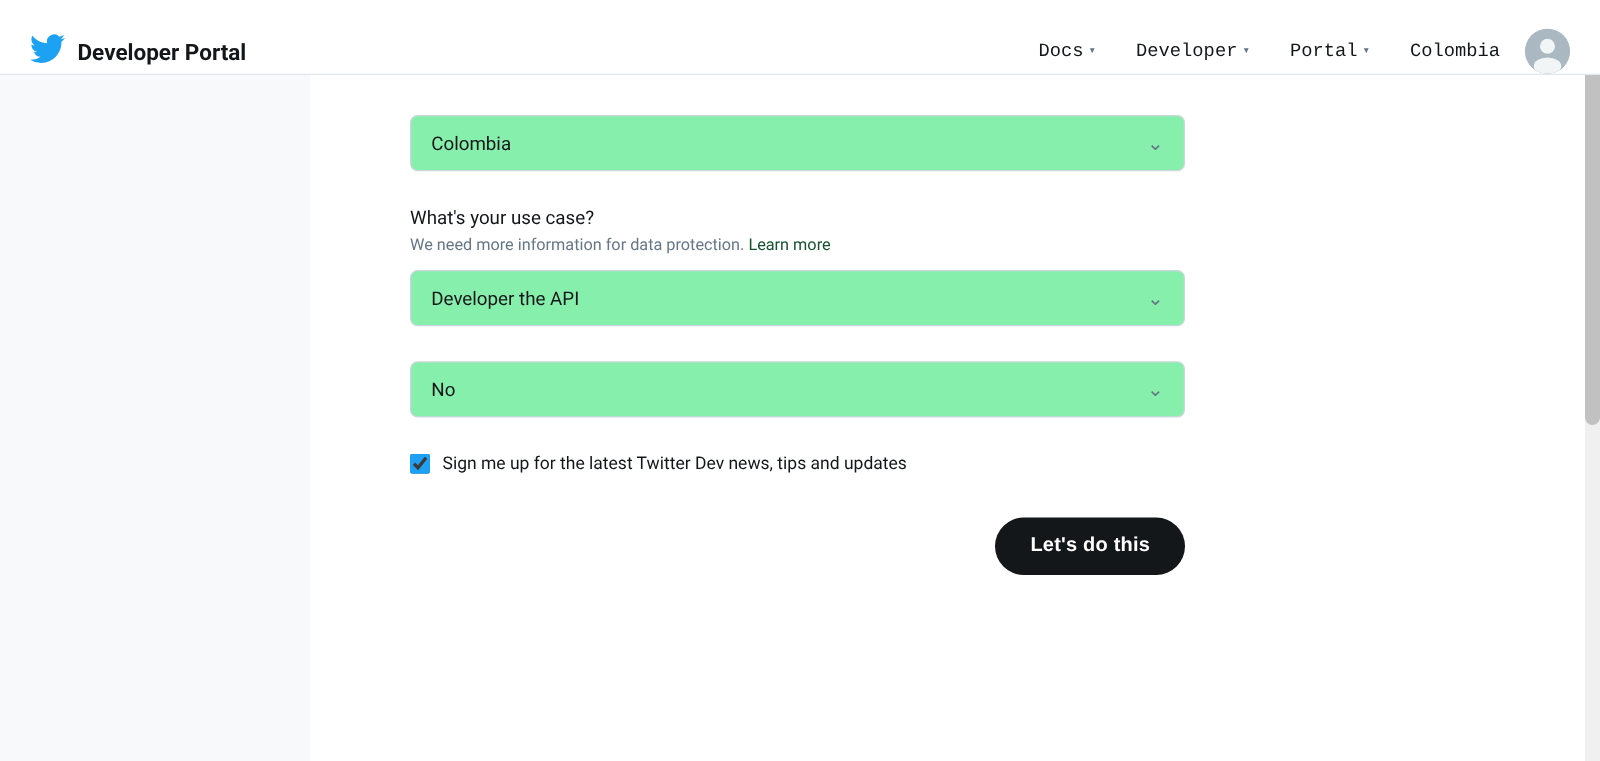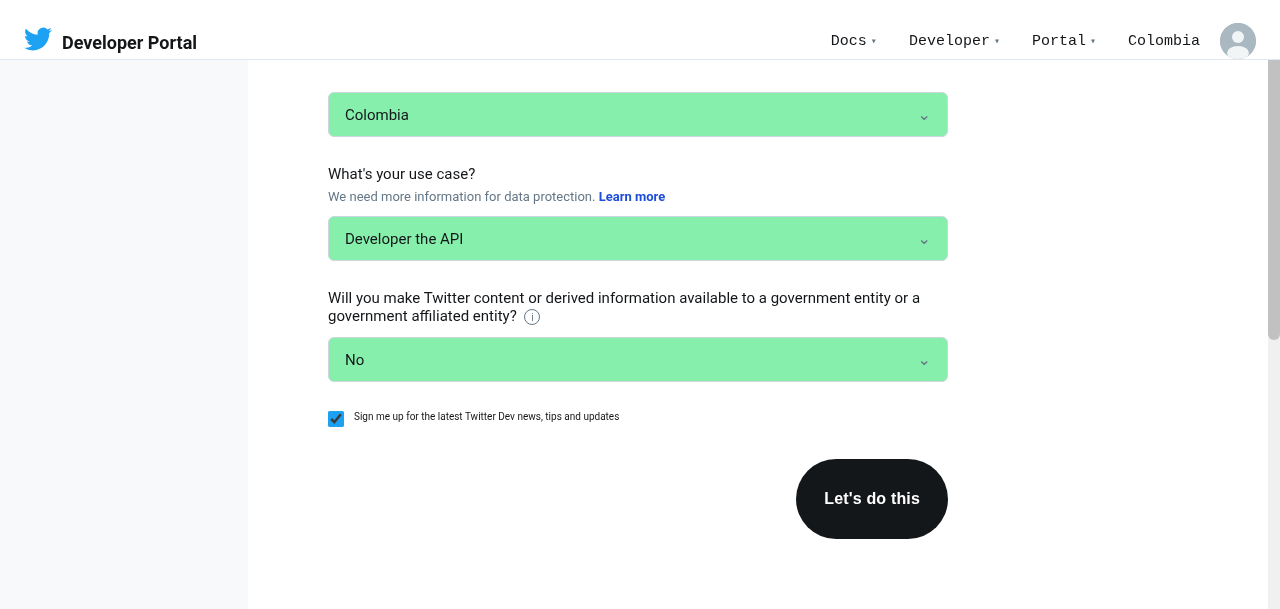--- a/index.html
+++ b/index.html
@@ -135,23 +135,22 @@
       font-weight: 400;
       color: #14171a;
       margin-bottom: 6px;
     }
     .form-sublabel {
       font-size: 13px;
       color: #657786;
       margin-bottom: 12px;
     }
     .form-sublabel a {
-      color: #1d4ed8;
+      color: #14532d;
       text-decoration: none;
-      font-weight: bold;
     }
 
     
     .info-icon {
       display: inline-flex;
       align-items: center;
       justify-content: center;
       width: 16px;
       height: 16px;
       border: 1.5px solid #657786;
@@ -172,37 +171,37 @@
     }
     .checkbox-input {
       width: 16px;
       height: 16px;
       margin-top: 1px;
       accent-color: #1da1f2;
       cursor: pointer;
       flex-shrink: 0;
     }
     .checkbox-label {
-      font-size: 10px;
+      font-size: 14px;
       color: #14171a;
       line-height: 1.4;
     }
 
     
     .submit-row {
       margin-top: 32px;
       display: flex;
       justify-content: flex-end;
     }
     .btn-primary {
       background: #14171a;
       color: #fff;
       border: none;
       border-radius: 100px;
-      padding: 31px 28px;
+      padding: 14px 28px;
       font-size: 16px;
       font-weight: 700;
       cursor: pointer;
       letter-spacing: 0.01em;
     }
 
     
     .country-partial {
       margin-bottom: 0;
     }
@@ -269,24 +268,20 @@
           <span>We need more information for data protection.</span>
           <a href="#">Learn more</a>
         </div>
         <div class="dropdown-field">
           <span>Developer the API</span>
           <span class="dropdown-chevron">⌄</span>
         </div>
       </div>
 
       <div class="form-group">
-        <div class="form-label">
-          <span>Will you make Twitter content or derived information available to a government entity or a government affiliated entity?</span>
-          <span class="info-icon">i</span>
-        </div>
         <div style="margin-top: 12px; justify-content: space-between;" class="dropdown-field">
           <span>No</span>
           <span class="dropdown-chevron">⌄</span>
         </div>
       </div>
 
       <div class="form-group">
         <div class="checkbox-row">
           <input type="checkbox" class="checkbox-input" checked="" style="">
           <label class="checkbox-label">Sign me up for the latest Twitter Dev news, tips and updates</label>

